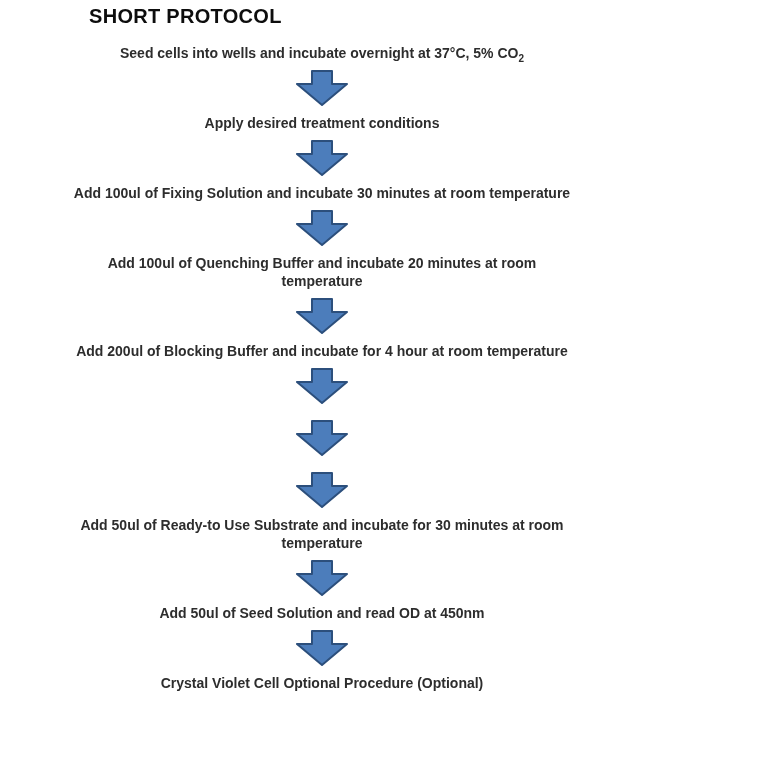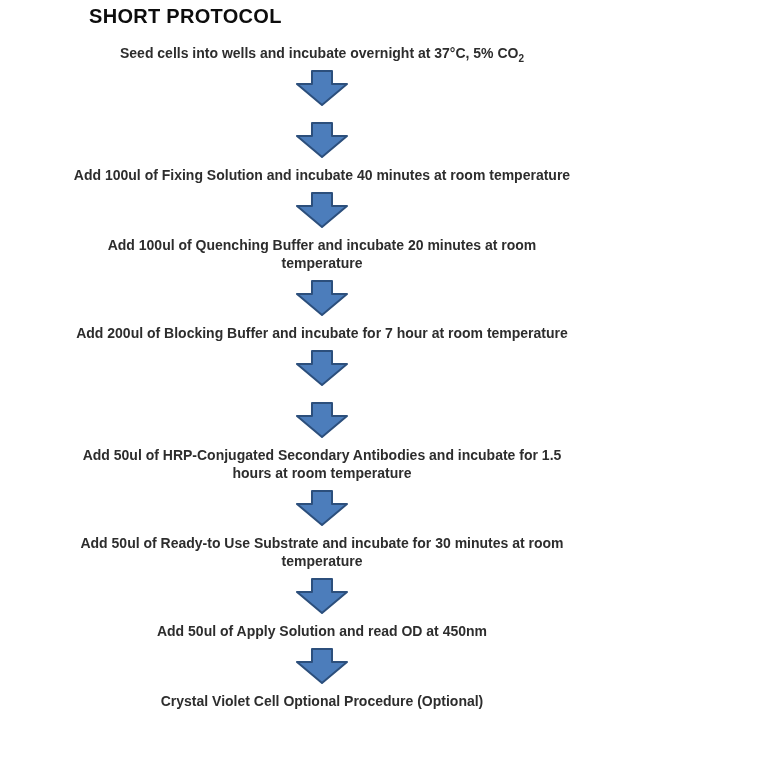--- a/index.html
+++ b/index.html
@@ -56,48 +56,47 @@
 </head>
 <body>
 
 <main class="page">
   <h1 class="title">SHORT PROTOCOL</h1>
   <div class="flow">
       <div class="step"><span>Seed cells into wells and incubate overnight at 37°C, 5% CO</span><sub>2</sub></div>
   <svg class="arrow" width="54" height="36" viewBox="0 0 54 36" aria-hidden="true">
     <polygon points="17,1 37,1 37,14 52,14 27,35 2,14 17,14"></polygon>
   </svg>
+<div class="step"><span>Apply desired treatment conditions</span></div>
   <svg class="arrow" width="54" height="36" viewBox="0 0 54 36" aria-hidden="true">
     <polygon points="17,1 37,1 37,14 52,14 27,35 2,14 17,14"></polygon>
   </svg>
-<div class="step"><span>Add 100ul of Fixing Solution and incubate 40 minutes at room temperature</span></div>
+<div class="step"><span>Add 100ul of Fixing Solution and incubate 30 minutes at room temperature</span></div>
   <svg class="arrow" width="54" height="36" viewBox="0 0 54 36" aria-hidden="true">
     <polygon points="17,1 37,1 37,14 52,14 27,35 2,14 17,14"></polygon>
   </svg>
 <div class="step"><span>Add 100ul of Quenching Buffer and incubate 20 minutes at room
 temperature</span></div>
   <svg class="arrow" width="54" height="36" viewBox="0 0 54 36" aria-hidden="true">
     <polygon points="17,1 37,1 37,14 52,14 27,35 2,14 17,14"></polygon>
   </svg>
-<div class="step"><span>Add 200ul of Blocking Buffer and incubate for 7 hour at room temperature</span></div>
+<div class="step"><span>Add 200ul of Blocking Buffer and incubate for 4 hour at room temperature</span></div>
   <svg class="arrow" width="54" height="36" viewBox="0 0 54 36" aria-hidden="true">
     <polygon points="17,1 37,1 37,14 52,14 27,35 2,14 17,14"></polygon>
   </svg>
   <svg class="arrow" width="54" height="36" viewBox="0 0 54 36" aria-hidden="true">
     <polygon points="17,1 37,1 37,14 52,14 27,35 2,14 17,14"></polygon>
   </svg>
-<div class="step"><span>Add 50ul of HRP-Conjugated Secondary Antibodies and incubate for 1.5
-hours at room temperature</span></div>
   <svg class="arrow" width="54" height="36" viewBox="0 0 54 36" aria-hidden="true">
     <polygon points="17,1 37,1 37,14 52,14 27,35 2,14 17,14"></polygon>
   </svg>
 <div class="step"><span>Add 50ul of Ready-to Use Substrate and incubate for 30 minutes at room
 temperature</span></div>
   <svg class="arrow" width="54" height="36" viewBox="0 0 54 36" aria-hidden="true">
     <polygon points="17,1 37,1 37,14 52,14 27,35 2,14 17,14"></polygon>
   </svg>
-<div class="step"><span>Add 50ul of Apply Solution and read OD at 450nm</span></div>
+<div class="step"><span>Add 50ul of Seed Solution and read OD at 450nm</span></div>
   <svg class="arrow" width="54" height="36" viewBox="0 0 54 36" aria-hidden="true">
     <polygon points="17,1 37,1 37,14 52,14 27,35 2,14 17,14"></polygon>
   </svg>
 <div class="step"><span>Crystal Violet Cell Optional Procedure (Optional)</span></div>
     </div>
 </main>
 
 </body></html>

